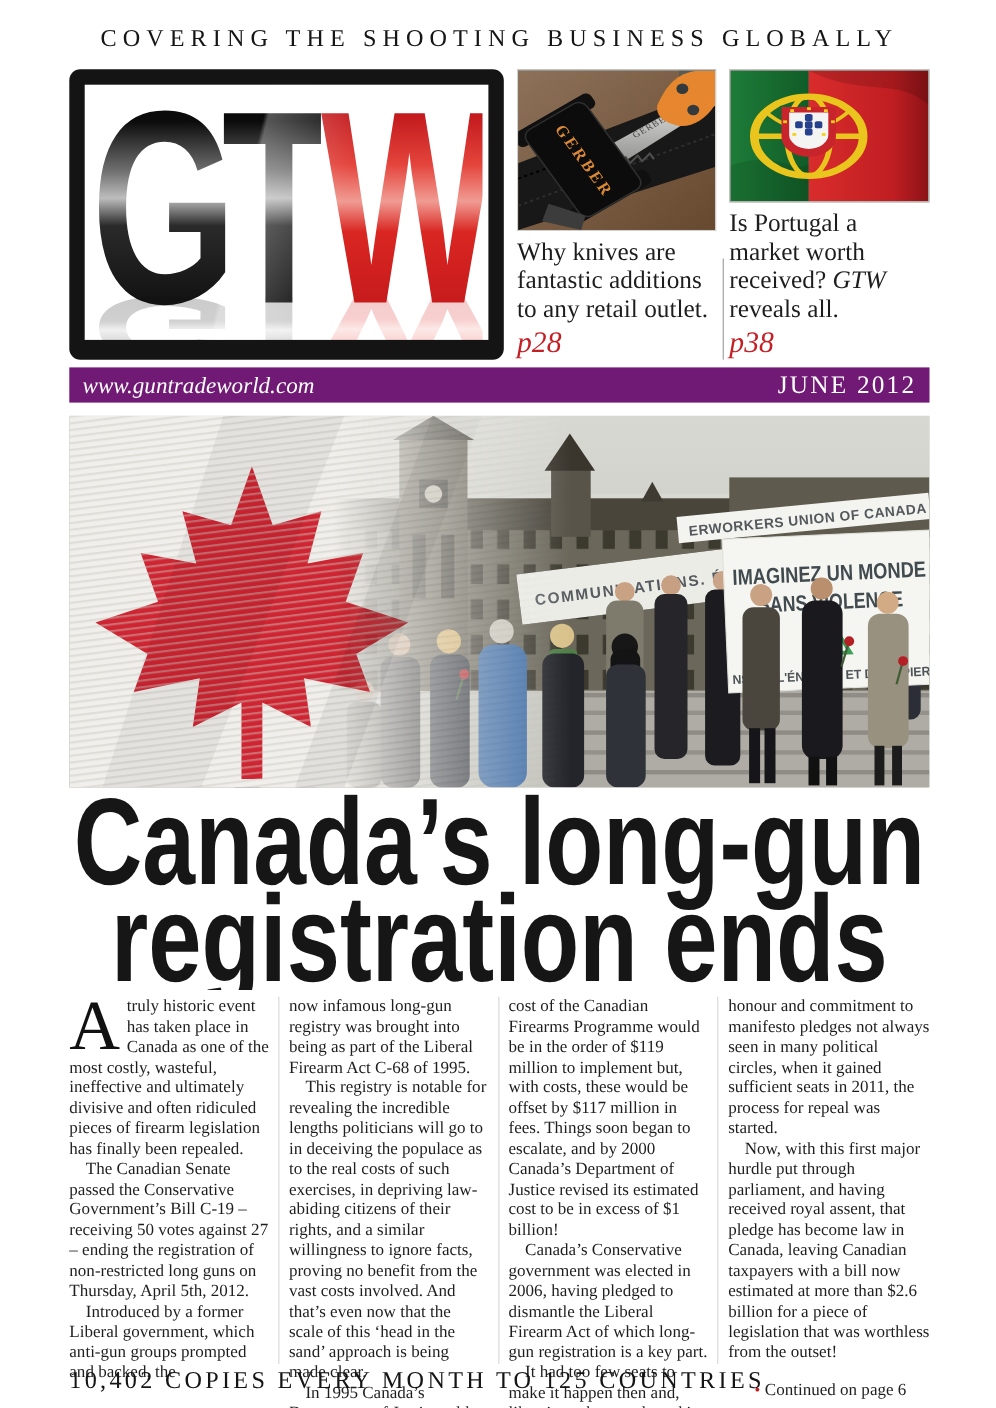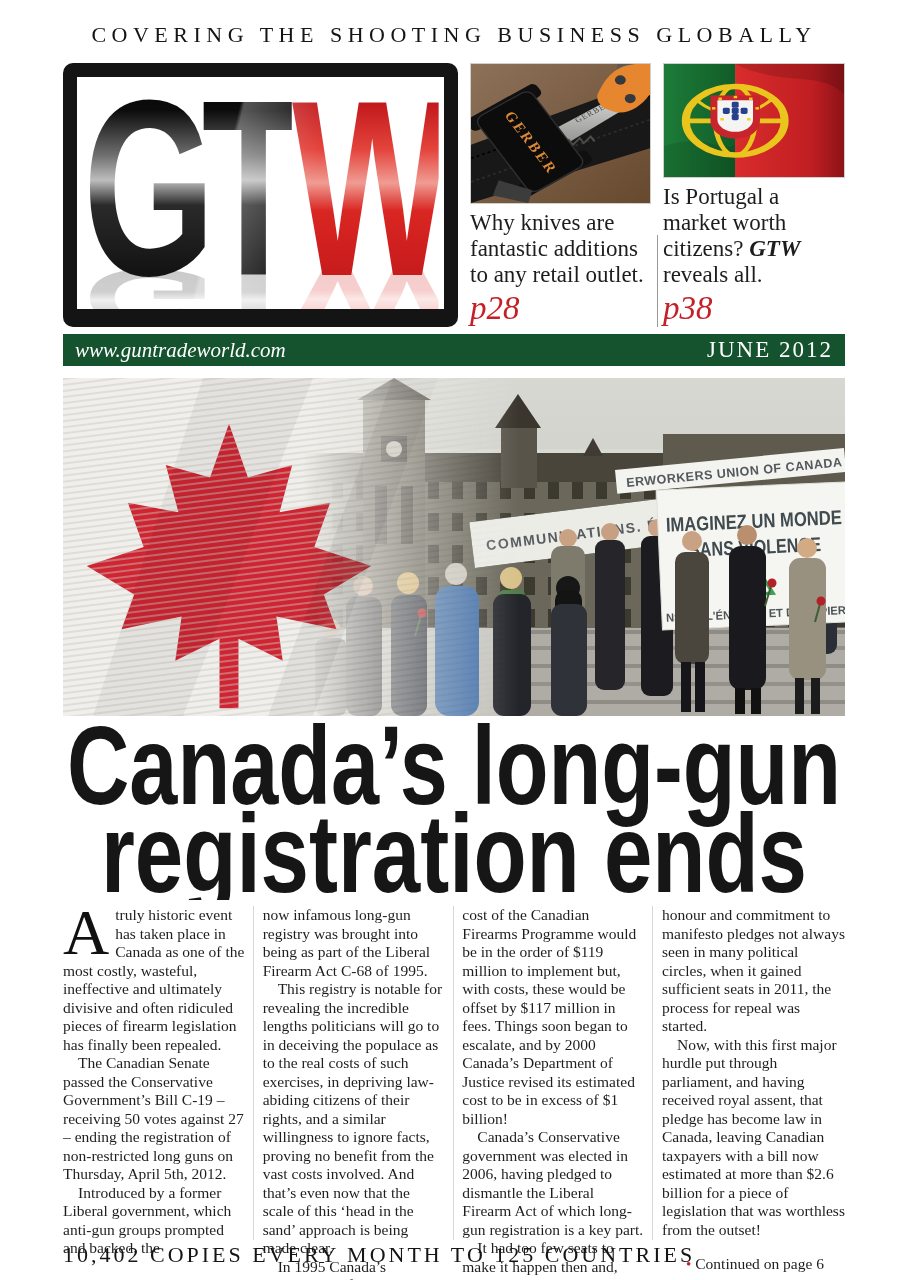--- a/index.html
+++ b/index.html
@@ -26,26 +26,26 @@
   .lg-red{background:linear-gradient(180deg,#8e0d11 0%,#c31a1d 20%,#e4443c 36%,#f09c93 48%,#d92622 58%,#b81217 100%);
     -webkit-background-clip:text;background-clip:text;color:transparent;}
   .logo-inner::after{content:"";position:absolute;inset:0;pointer-events:none;
     background:linear-gradient(104deg,rgba(255,255,255,0) 40%,rgba(255,255,255,.30) 41%,rgba(255,255,255,.12) 54%,rgba(255,255,255,0) 62%);}
 
   .teaser{width:181px;flex:none;display:flex;flex-direction:column;}
   .teaser.t2{width:182px;}
   .teaser-img{height:165px;border:1px solid #cfcfcb;box-sizing:border-box;overflow:hidden;background:#777;}
   .teaser-img svg{display:block;width:100%;height:100%;}
   .teaser-caption{margin-top:6px;font-size:23px;line-height:26px;color:#1d1d1d;}
-  .cap-brand{font-style:italic;font-weight:700;margin-top:10px;}
-  .teaser-pref{margin-top:2px;font-size:33px;font-style:italic;color:#c42127;}
+  .cap-brand{font-style:italic;font-weight:400;margin-top:10px;}
+  .teaser-pref{margin-top:2px;font-size:27px;font-style:italic;color:#c42127;}
   .caption-divider{position:absolute;left:594px;top:172px;width:1px;height:92px;background:#9a9a96;}
 
   
-  .redbar{position:absolute;left:63px;top:334px;width:782px;height:32px;background:#14532d;
+  .redbar{position:absolute;left:63px;top:334px;width:782px;height:32px;background:#701a75;
     display:flex;align-items:center;justify-content:space-between;box-sizing:border-box;padding:0 12px;}
   .redbar .site{font-style:italic;font-size:21px;color:#fff;}
   .redbar .issue{font-size:23px;letter-spacing:2px;color:#fff;margin-left:36px;}
 
   
   .photo{position:absolute;left:63px;top:378px;width:782px;height:338px;overflow:hidden;background:#c9c9c3;}
   .photo svg{display:block;width:100%;height:100%;}
 
   
   .headline{position:absolute;left:63px;top:722px;width:782px;height:178px;}
@@ -153,21 +153,21 @@
               <rect x="55" y="49" width="3.5" height="3.5"></rect>
               <rect x="86" y="49" width="3.5" height="3.5"></rect>
               <rect x="48.5" y="63" width="3.5" height="3.5"></rect>
               <rect x="92.5" y="63" width="3.5" height="3.5"></rect>
               <rect x="57" y="79" width="3.5" height="3.5"></rect>
               <rect x="84" y="79" width="3.5" height="3.5"></rect>
             </g>
           </g>
         </svg>
       </div>
-      <div class="teaser-caption"><span>Is Portugal a market worth citizens? </span><span class="cap-brand">GTW</span><span> reveals all.</span></div>
+      <div class="teaser-caption"><span>Is Portugal a market worth received? </span><span class="cap-brand">GTW</span><span> reveals all.</span></div>
       <div class="teaser-pref">p38</div>
     </div>
 
     <div class="caption-divider"></div>
   </div>
 
   <div class="redbar">
     <span class="site">www.guntradeworld.com</span>
     <span class="issue">JUNE 2012</span>
   </div>

